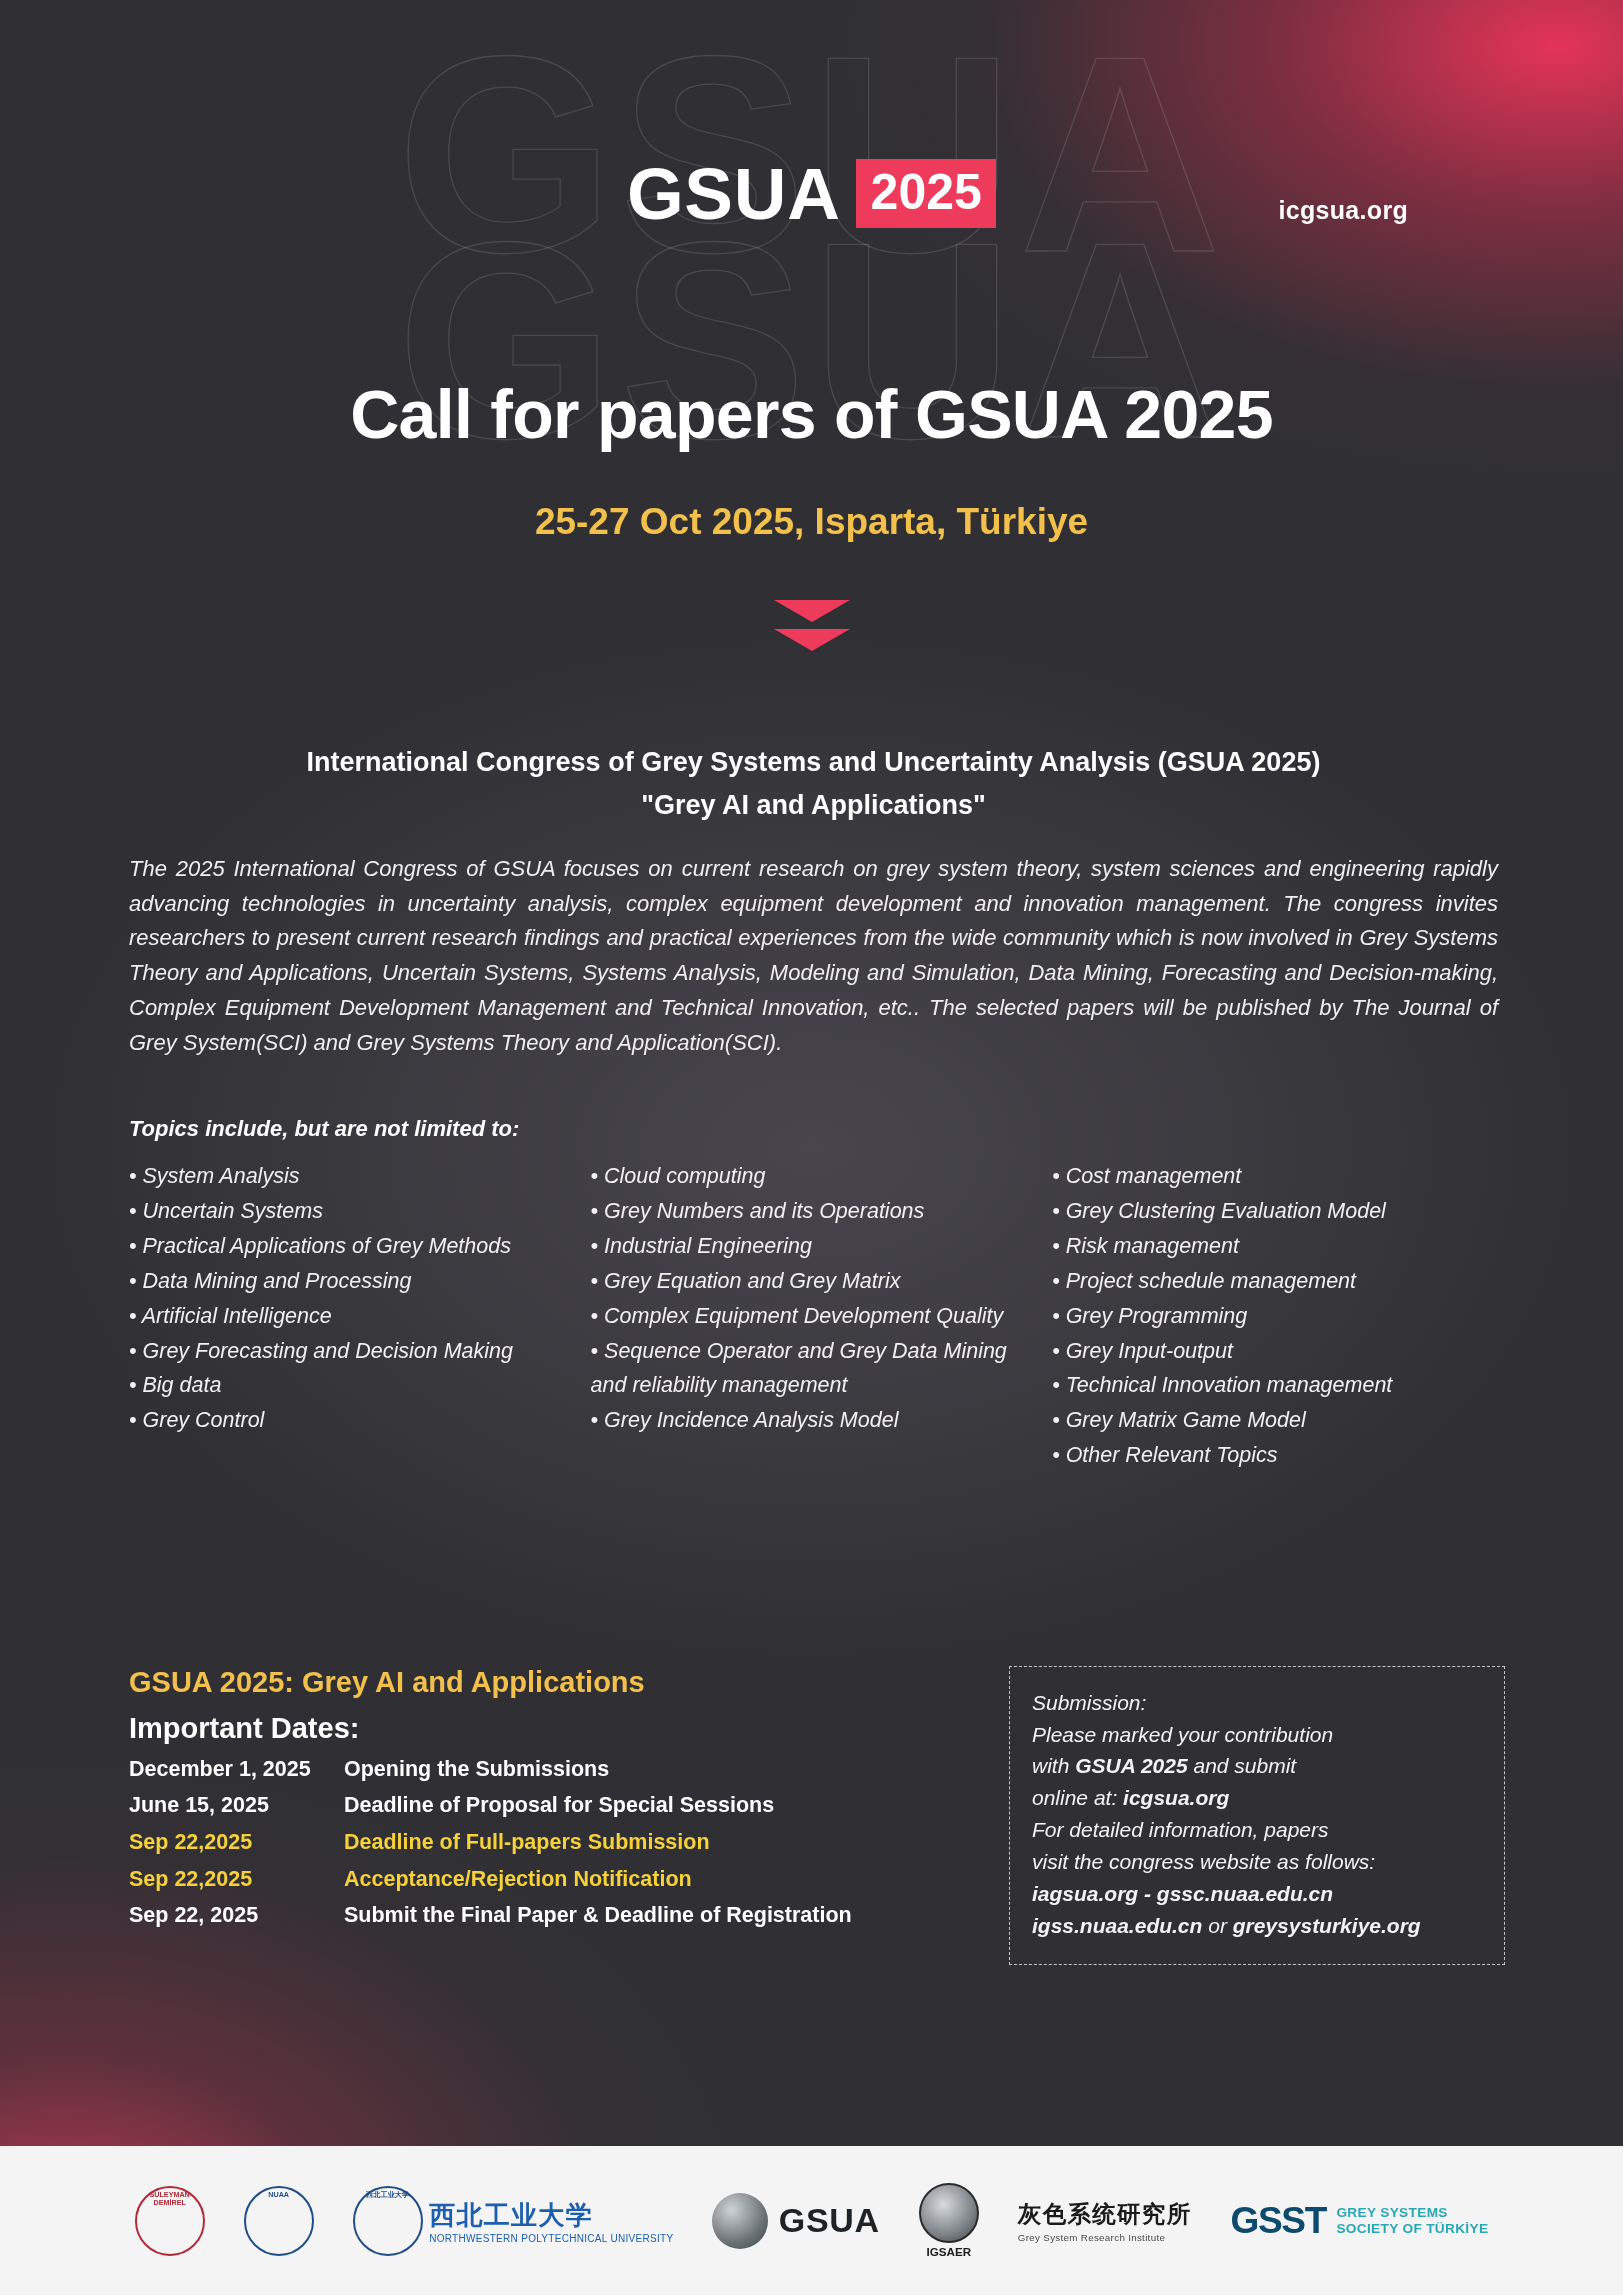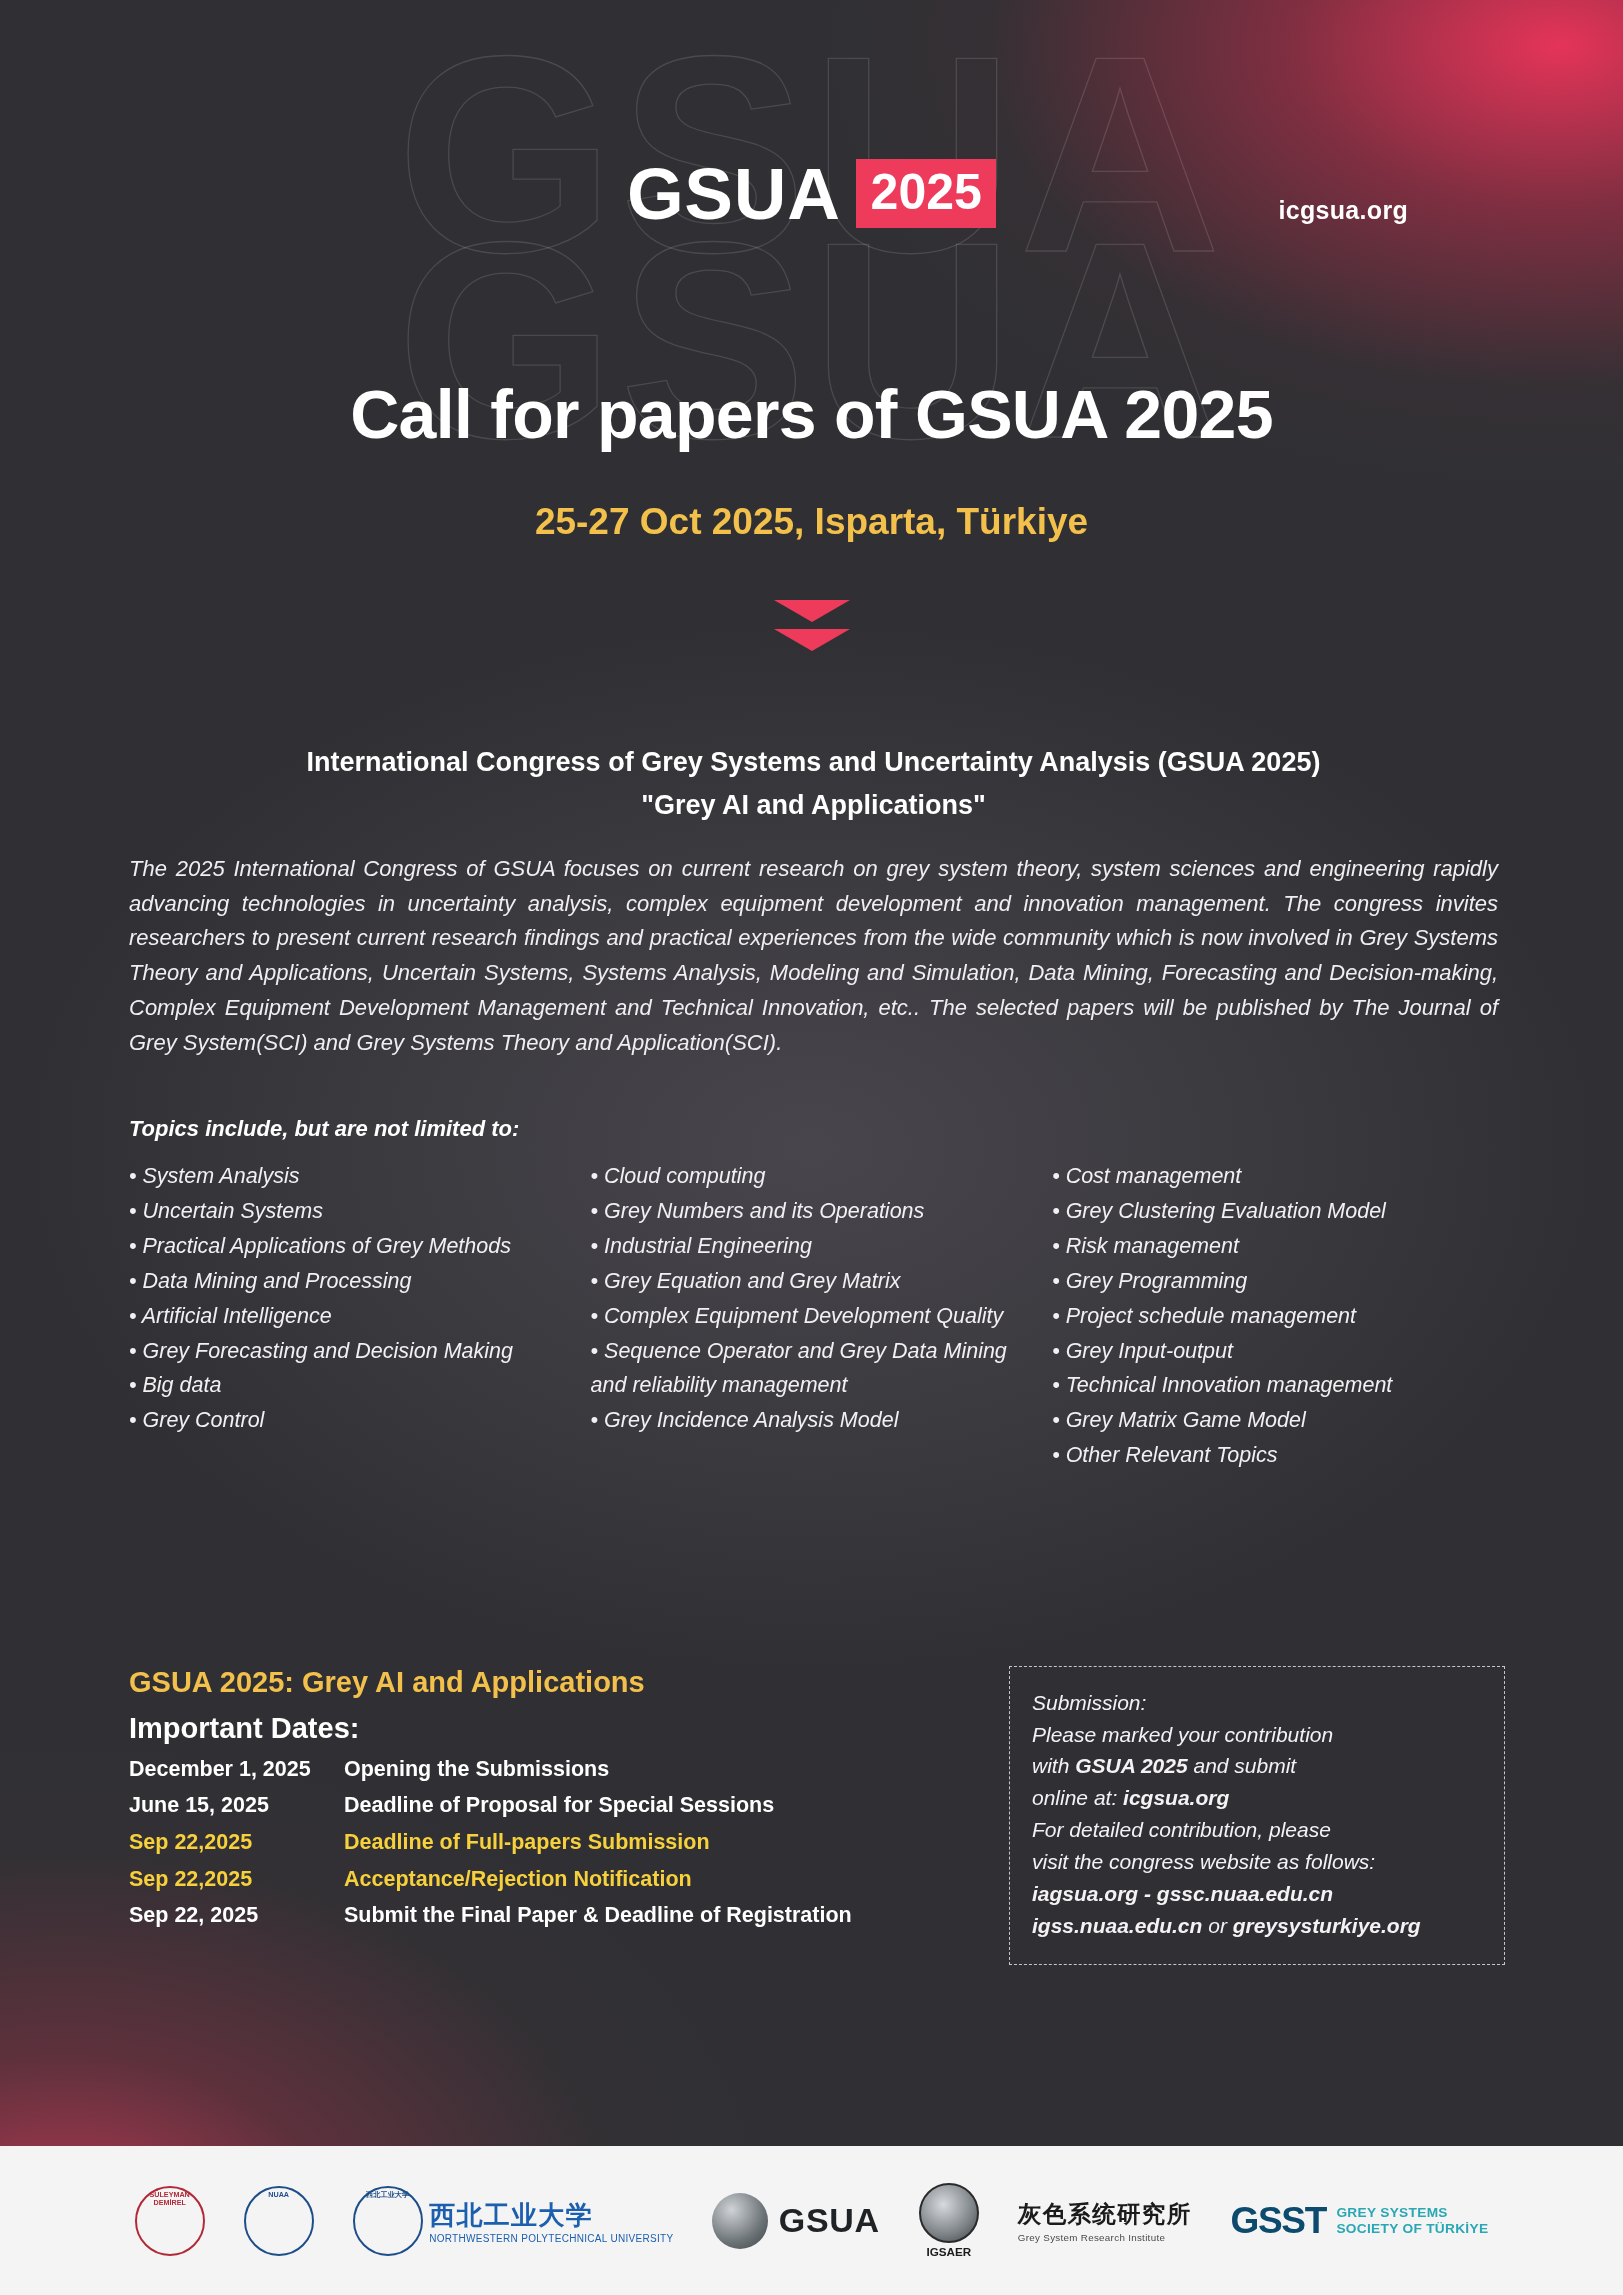--- a/index.html
+++ b/index.html
@@ -308,22 +308,22 @@
         <div class="topic">• Industrial Engineering</div>
         <div class="topic">• Grey Equation and Grey Matrix</div>
         <div class="topic wrap">• Complex Equipment Development Quality</div>
         <div class="topic wrap">• Sequence Operator and Grey Data Mining and reliability management</div>
         <div class="topic">• Grey Incidence Analysis Model</div>
       </div>
       <div class="topics-col">
         <div class="topic">• Cost management</div>
         <div class="topic">• Grey Clustering Evaluation Model</div>
         <div class="topic">• Risk management</div>
+        <div class="topic">• Project schedule management</div>
         <div class="topic">• Grey Programming</div>
-        <div class="topic">• Project schedule management</div>
         <div class="topic">• Grey Input-output</div>
         <div class="topic">• Technical Innovation management</div>
         <div class="topic">• Grey Matrix Game Model</div>
         <div class="topic">• Other Relevant Topics</div>
       </div>
     </div>
   </div>
 
   <div class="dates-block">
     <div class="dates-title">GSUA 2025: Grey AI and Applications</div>
@@ -349,21 +349,21 @@
       <div class="d">Sep 22, 2025</div>
       <div class="t">Submit the Final Paper &amp; Deadline of Registration</div>
     </div>
   </div>
 
   <div class="sub-box">
     <div class="sub-line">Submission:</div>
     <div class="sub-line">Please marked your contribution</div>
     <div class="sub-line"><span>with </span><b>GSUA 2025</b><span> and submit</span></div>
     <div class="sub-line"><span>online at: </span><b>icgsua.org</b></div>
-    <div class="sub-line">For detailed contribution, please</div>
+    <div class="sub-line">For detailed information, papers</div>
     <div class="sub-line">visit the congress website as follows:</div>
     <div class="sub-line"><b>iagsua.org - gssc.nuaa.edu.cn</b></div>
     <div class="sub-line"><b>igss.nuaa.edu.cn</b><span> or </span><b>greysysturkiye.org</b></div>
   </div>
 
   <div class="footer">
     <div class="logo">
       <div class="seal">
         <span>SÜLEYMAN DEMİREL</span>
       </div>

